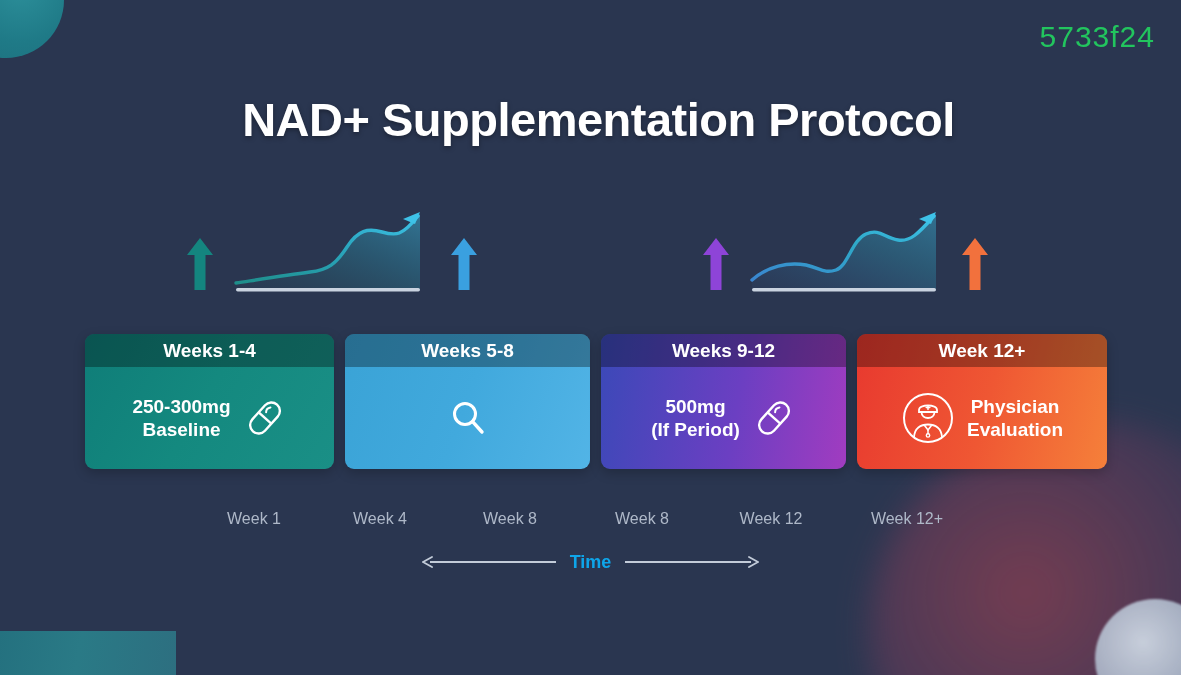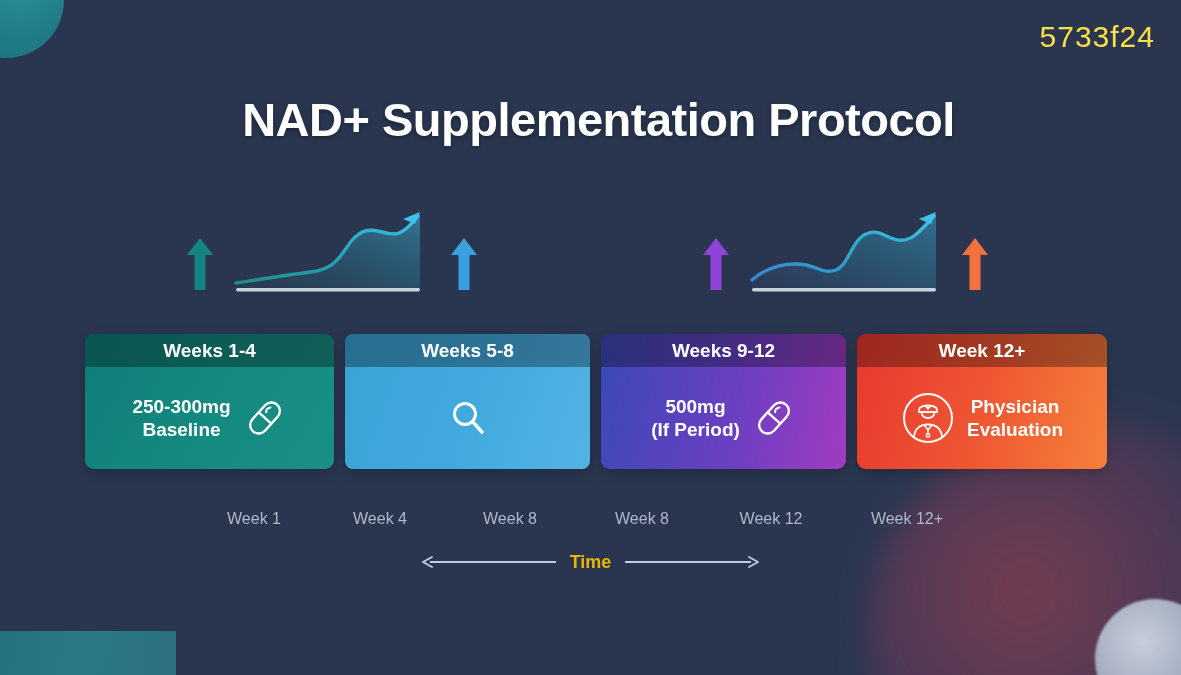--- a/index.html
+++ b/index.html
@@ -52,21 +52,21 @@
     background: radial-gradient(circle at 40% 36%, rgba(205,214,226,0.95) 0%, rgba(176,190,208,0.85) 55%, rgba(150,168,192,0.7) 100%);
     filter: blur(1px);
   }
 
   
   #corner-id {
     position: absolute;
     right: 26px; top: 20px;
     font-size: 30px;
     letter-spacing: 1px;
-    color: #fde047;
+    color: #22c55e;
     font-family: "Liberation Sans", sans-serif;
   }
 
   
   #title {
     position: absolute;
     left: 16px; right: 0; top: 92px;
     text-align: center;
     font-size: 47px;
     font-weight: bold;
@@ -124,21 +124,21 @@
   .card-text {
     font-size: 19px;
     font-weight: bold;
     line-height: 1.22;
     text-align: center;
     white-space: pre-line;
   }
   .card-icon { flex: 0 0 auto; display: block; }
 
   #card-1 { left: 79px;  width: 249px; background: linear-gradient(120deg, #0f7d78 0%, #14897f 48%, #1a8f86 100%); }
-  #card-2 { left: 339px; width: 245px; background: linear-gradient(110deg, #3aa3d6 0%, #41a9dd 50%, #52b4e6 100%); border-radius: 8px; }
+  #card-2 { left: 339px; width: 245px; background: linear-gradient(110deg, #3aa3d6 0%, #41a9dd 50%, #52b4e6 100%); }
   #card-3 { left: 595px; width: 245px; background: linear-gradient(100deg, #3b49b8 0%, #6b3fc2 55%, #a13cc0 100%); }
   #card-4 { left: 851px; width: 250px; background: linear-gradient(105deg, #e8392f 0%, #ef5733 52%, #f5803a 100%); }
 
   
   #week-labels { position: absolute; left: 0; top: 476px; width: 1181px; height: 24px; }
   .week-label {
     position: absolute;
     top: 0;
     font-size: 16px;
     color: #aeb8c8;
@@ -154,21 +154,21 @@
     left: 0; top: 545px;
     width: 1181px; height: 34px;
     display: flex;
     align-items: center;
     justify-content: center;
     gap: 14px;
   }
   #time-label {
     font-size: 18px;
     font-weight: bold;
-    color: #eab308;
+    color: #0ea5e9;
   }
 </style>
 </head>
 <body>
 
 <div id="slide">
 
   <div class="blob" id="blob-topleft"></div>
   <div id="band-bottom"></div>
   <div id="blob-bottomright-glow"></div>

